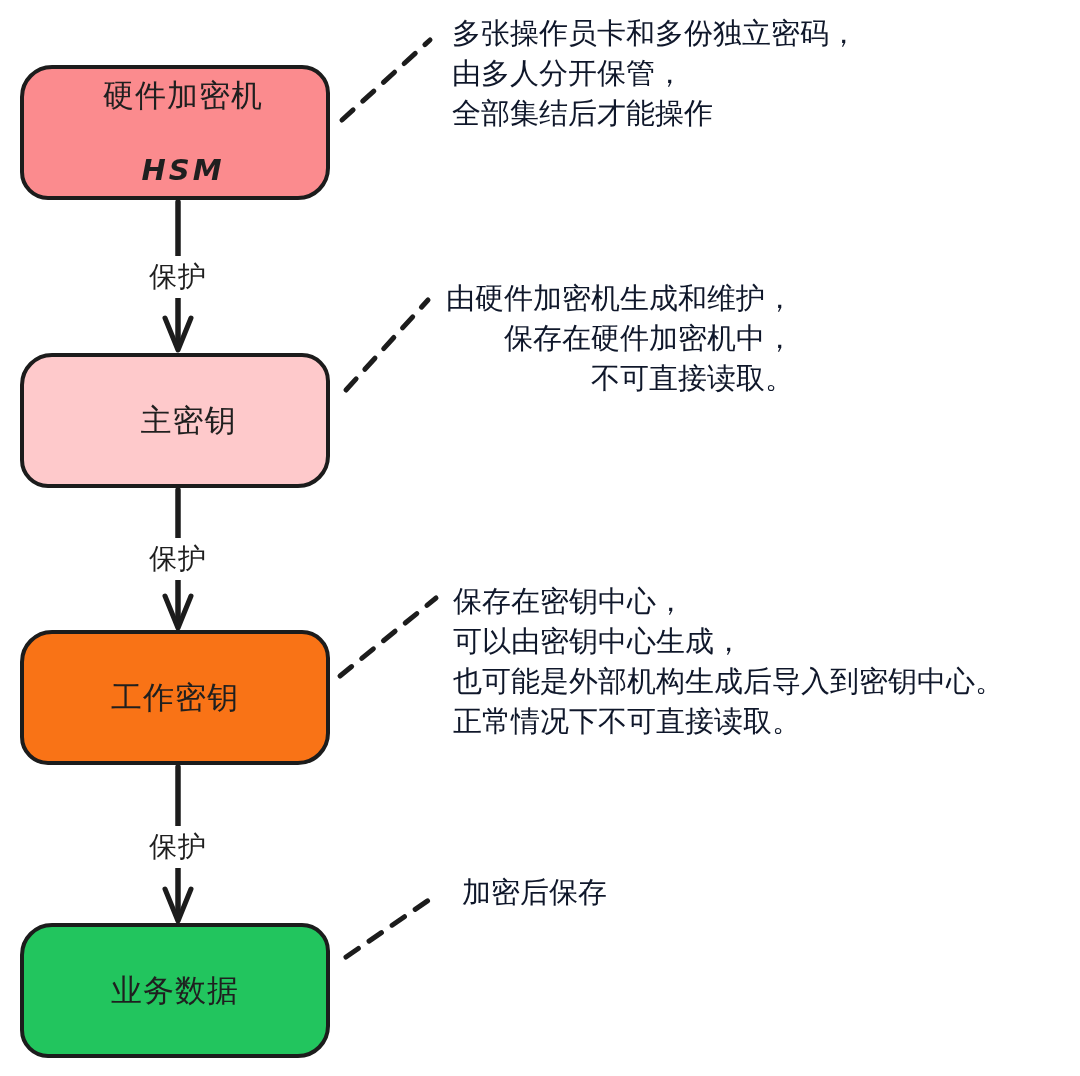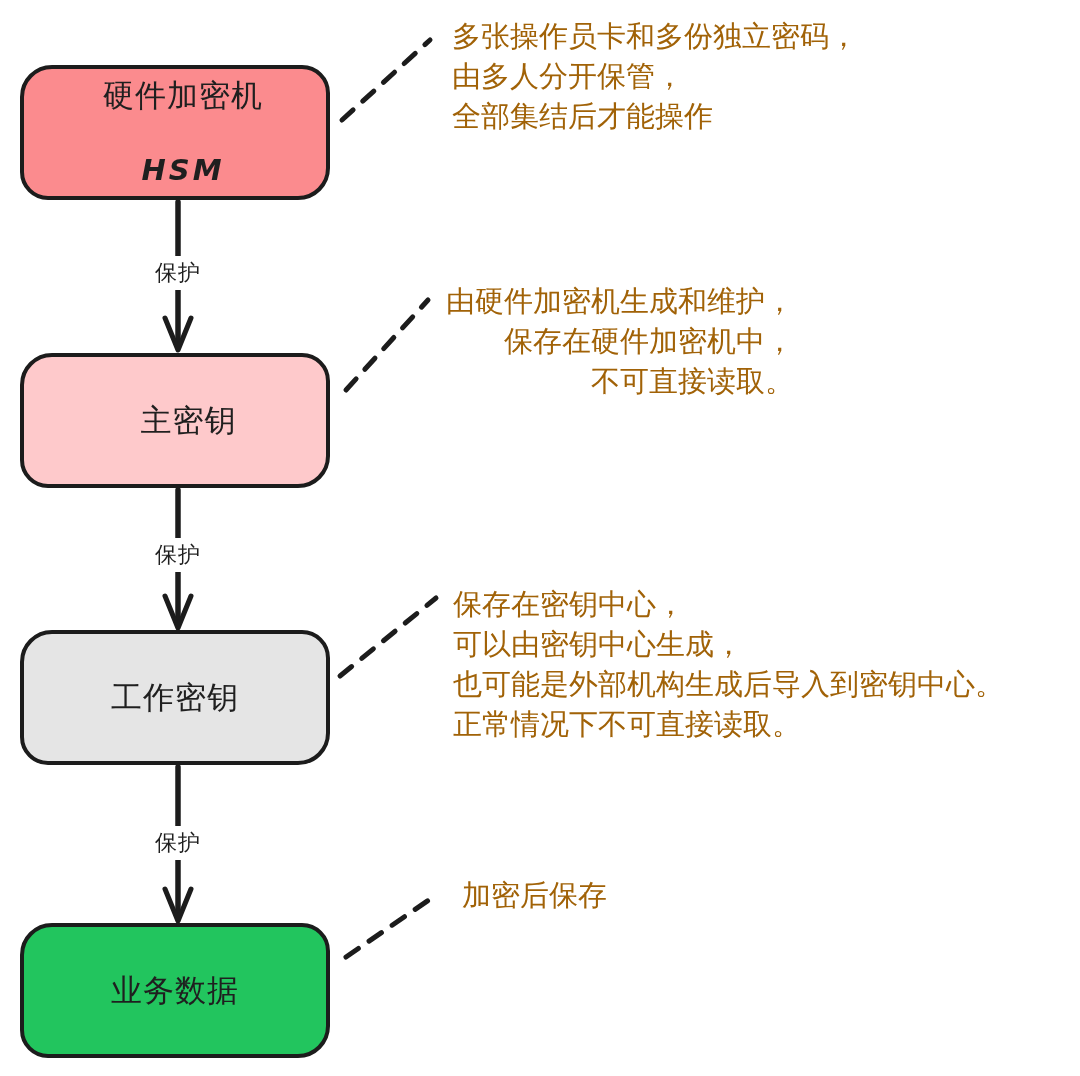--- a/index.html
+++ b/index.html
@@ -72,37 +72,38 @@
   #node-master   { top: 353px; padding-left: 27px; }
   #node-working  { top: 630px; }
   #node-business { top: 923px; }
 
   .edge-label {
     position: absolute;
     left: 178px;
     transform: translateX(-50%);
     background: #ffffff;
     padding: 2px 9px;
-    font-size: 22px;
+    font-size: 28px;
     letter-spacing: 1px;
     z-index: 3;
     white-space: nowrap;
     text-align: right;
   }
   #edge-label-1 { top: 256px; }
   #edge-label-2 { top: 538px; }
   #edge-label-3 { top: 826px; }
 
   .annotation {
     position: absolute;
     font-size: 29px;
     line-height: 40px;
-    color: #a16207;
+    color: #0f172a;
     z-index: 2;
     white-space: nowrap;
+    font-family: Liberation Mono, monospace;
   }
   #ann-1 { left: 452px; top: 16px;  }
   #ann-2 { left: 446px; top: 281px; text-align: right; }
   #ann-3 { left: 446px; top: 584px; margin-left: 7px; }
   #ann-4 { left: 462px; top: 875px; }
 </style>
 </head>
 <body>
 
 <div class="canvas">
@@ -136,21 +137,21 @@
 
   <div class="node" id="node-hsm" style="background-color: rgb(251, 139, 142);">
     <div class="node-label">硬件加密机</div>
     <div class="node-sublabel">HSM</div>
   </div>
 
   <div class="node" id="node-master" style="background-color: rgb(254, 201, 203);">
     <div class="node-label">主密钥</div>
   </div>
 
-  <div class="node" id="node-working" style="background-color: #e5e5e5; justify-content: center;">
+  <div class="node" id="node-working" style="background-color: #f97316; justify-content: center;">
     <div class="node-label">工作密钥</div>
   </div>
 
   <div class="node" id="node-business" style="background-color: #22c55e;">
     <div class="node-label">业务数据</div>
   </div>
 
   <div class="edge-label" id="edge-label-1">保护</div>
   <div class="edge-label" id="edge-label-2">保护</div>
   <div class="edge-label" id="edge-label-3">保护</div>

